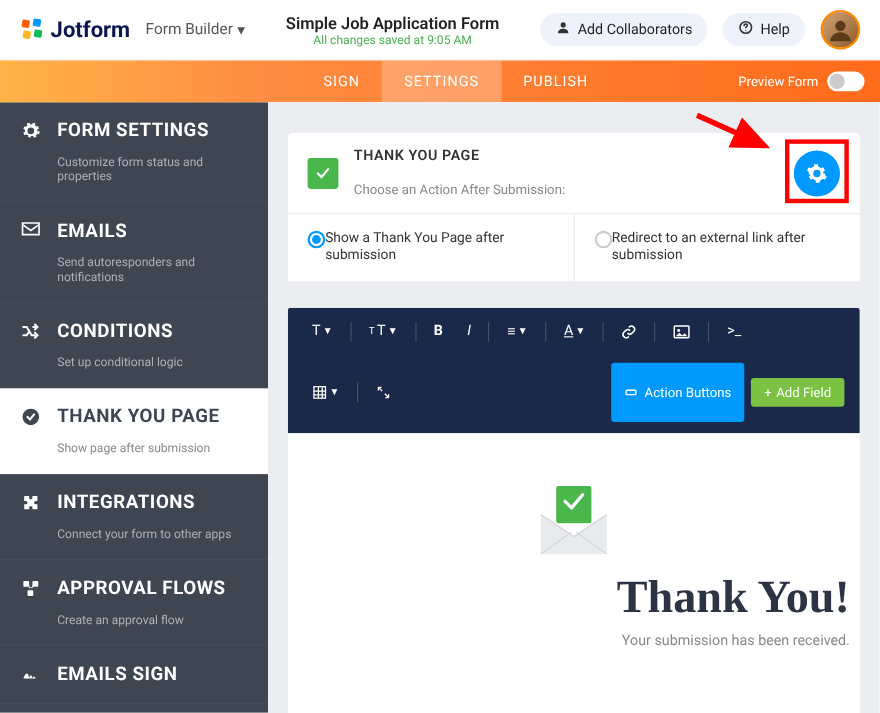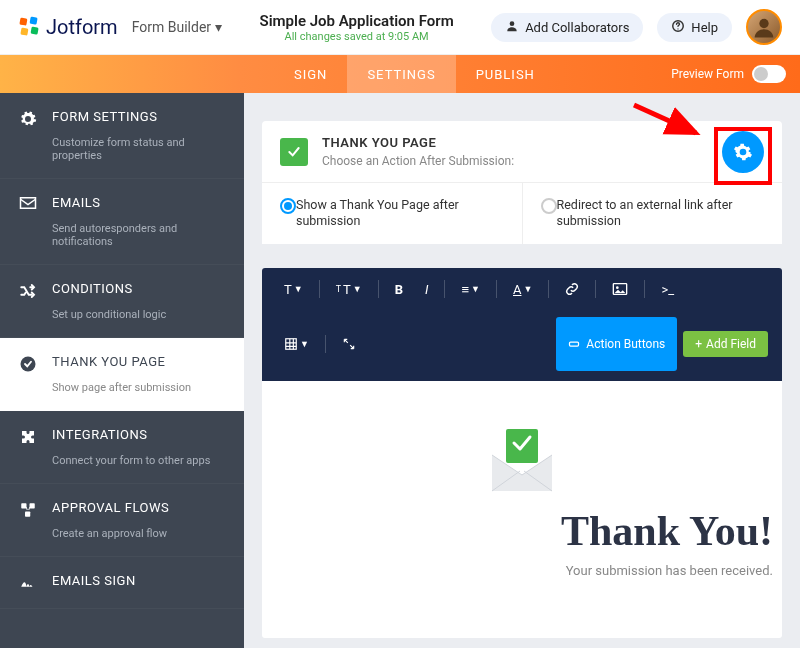--- a/index.html
+++ b/index.html
@@ -1,46 +1,46 @@
 <!DOCTYPE html>
 <html><head>
 <meta charset="utf-8">
 <style>
 *{box-sizing:border-box;margin:0;padding:0;font-family:-apple-system,BlinkMacSystemFont,"Segoe UI",Roboto,Helvetica,Arial,sans-serif}
 body{width:800px;height:648px;overflow:hidden;background:#f5f5f5}
 .topbar{height:55px;background:#fff;display:flex;align-items:center;padding:0 18px;gap:14px;border-bottom:1px solid #eee}
-.logo{display:flex;align-items:center;gap:6px;font-weight:400;font-size:20px;color:#0a1551}
+.logo{display:flex;align-items:center;gap:6px;font-weight:700;font-size:20px;color:#0a1551}
 .logo-mark{width:22px;height:22px;position:relative}
 .logo-mark svg{display:block}
 .form-builder{font-size:14px;color:#555;cursor:pointer;display:flex;align-items:center;gap:4px}
 .title-block{flex:1;text-align:center}
 .form-title{font-size:15px;font-weight:600;color:#222}
 .saved{font-size:11px;color:#4caf50}
 .collab-btn{background:#edf2fb;border-radius:18px;padding:6px 14px;font-size:13px;color:#222;display:flex;align-items:center;gap:6px;cursor:pointer}
 .help-btn{background:#edf2fb;border-radius:18px;padding:6px 14px;font-size:13px;color:#222;display:flex;align-items:center;gap:6px;cursor:pointer}
 .avatar{width:36px;height:36px;border-radius:50%;background:linear-gradient(135deg,#d4a574,#8b5a2b);border:2px solid #ff8c00;display:flex;align-items:center;justify-content:center;color:#fff;font-size:14px}
 .tabbar{height:38px;background:linear-gradient(90deg,#ffb347 0%,#ff8c42 30%,#ff6b1a 100%);display:flex;align-items:center;padding-left:274px;position:relative}
 .tab{color:#fff;font-size:13px;letter-spacing:1px;padding:0 20px;height:100%;display:flex;align-items:center;cursor:pointer}
 .tab.active{background:rgba(255,255,255,0.25)}
 .preview{position:absolute;right:14px;color:#fff;font-size:12px;display:flex;align-items:center;gap:8px}
 .toggle{width:34px;height:18px;background:#fff;border-radius:9px;position:relative}
 .toggle::after{content:"";width:14px;height:14px;background:#ccc;border-radius:50%;position:absolute;top:2px;left:2px}
 .main{display:flex;height:555px}
 .sidebar{width:244px;background:#3e4652;color:#fff;overflow:hidden}
 .side-item{padding:16px 18px;display:flex;gap:14px;align-items:flex-start;cursor:pointer;border-bottom:1px solid rgba(255,255,255,0.04)}
 .side-item.active{background:#fff;color:#3e4652}
 .side-icon{width:20px;flex-shrink:0;margin-top:1px;display:flex;justify-content:center}
-.side-label{font-size:13px;font-weight:400;letter-spacing:0.5px}
+.side-label{font-size:17px;font-weight:700;letter-spacing:0.5px}
 .side-desc{font-size:11px;color:#aab1bb;margin-top:12px}
 .side-item.active .side-desc{color:#888}
 .canvas{flex:1;background:#ebedf1;padding:28px 18px;overflow:auto}
 .panel-head{background:#fff;display:flex;align-items:center;padding:14px 18px;border-radius:4px 4px 0 0;position:relative}
 .check-badge{width:28px;height:28px;background:#49b74b;border-radius:3px;display:flex;align-items:center;justify-content:center;color:#fff;margin-right:14px}
 .panel-title{font-size:13px;font-weight:600;letter-spacing:0.5px;color:#333}
-.panel-sub{font-size:12px;color:#888;margin-top:4px}
+.panel-sub{font-size:12px;color:#888;margin-top:16px}
 .gear-btn{position:absolute;right:18px;width:42px;height:42px;background:#0099ff;border-radius:50%;display:flex;align-items:center;justify-content:center;color:#fff;cursor:pointer}
 .gear-highlight{position:absolute;right:10px;top:6px;width:58px;height:58px;border:4px solid #ff0000;pointer-events:none;z-index:5}
 .arrow-annot{position:absolute;right:72px;top:-22px;z-index:5}
 .options{display:flex;background:#fff;border-top:1px solid #eee}
 .opt{flex:1;padding:14px 18px;display:flex;align-items:flex-start;border-right:1px solid #eee;cursor:pointer}
 .opt:last-child{border-right:none}
 .radio{width:16px;height:16px;border:2px solid #ccc;border-radius:50%;flex-shrink:0;margin-top:1px;position:relative}
 .radio.on{border-color:#0099ff}
 .radio.on::after{content:"";width:8px;height:8px;background:#0099ff;border-radius:50%;position:absolute;top:2px;left:2px}
 .opt-text{font-size:12.5px;color:#333;line-height:1.3}

